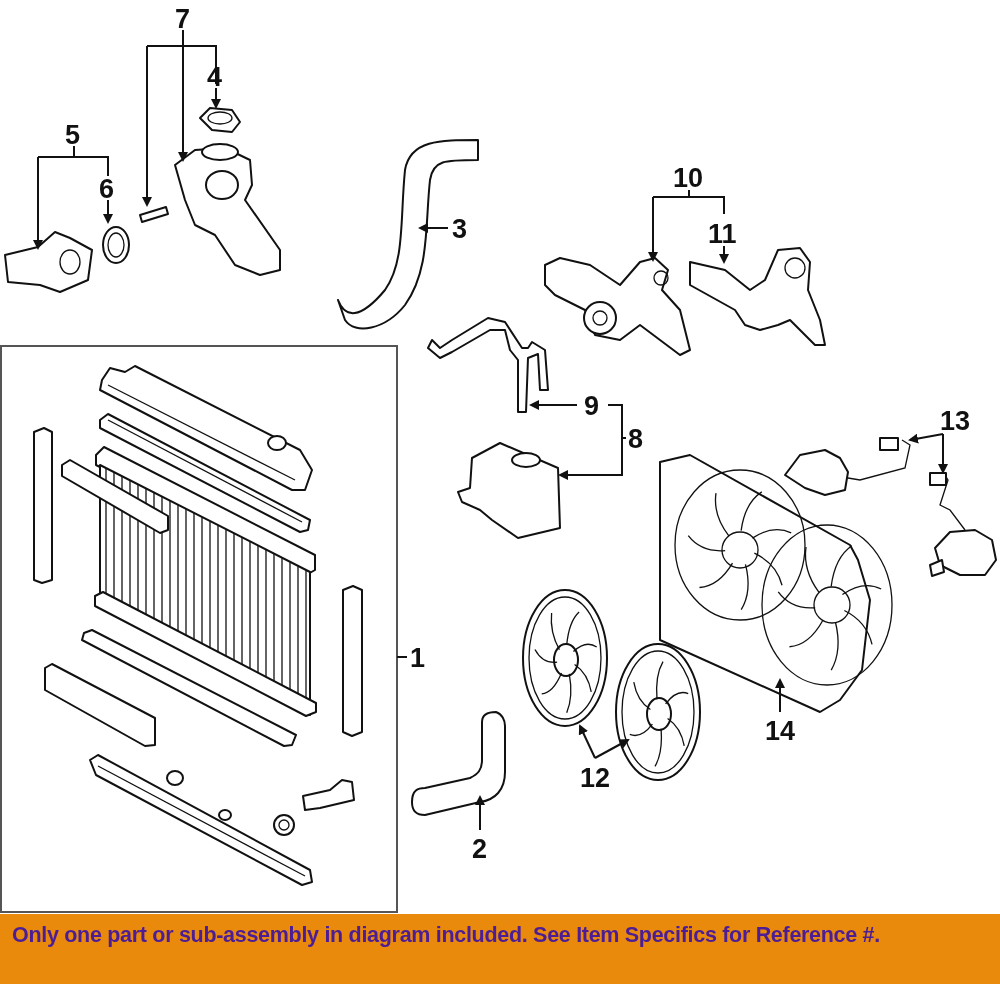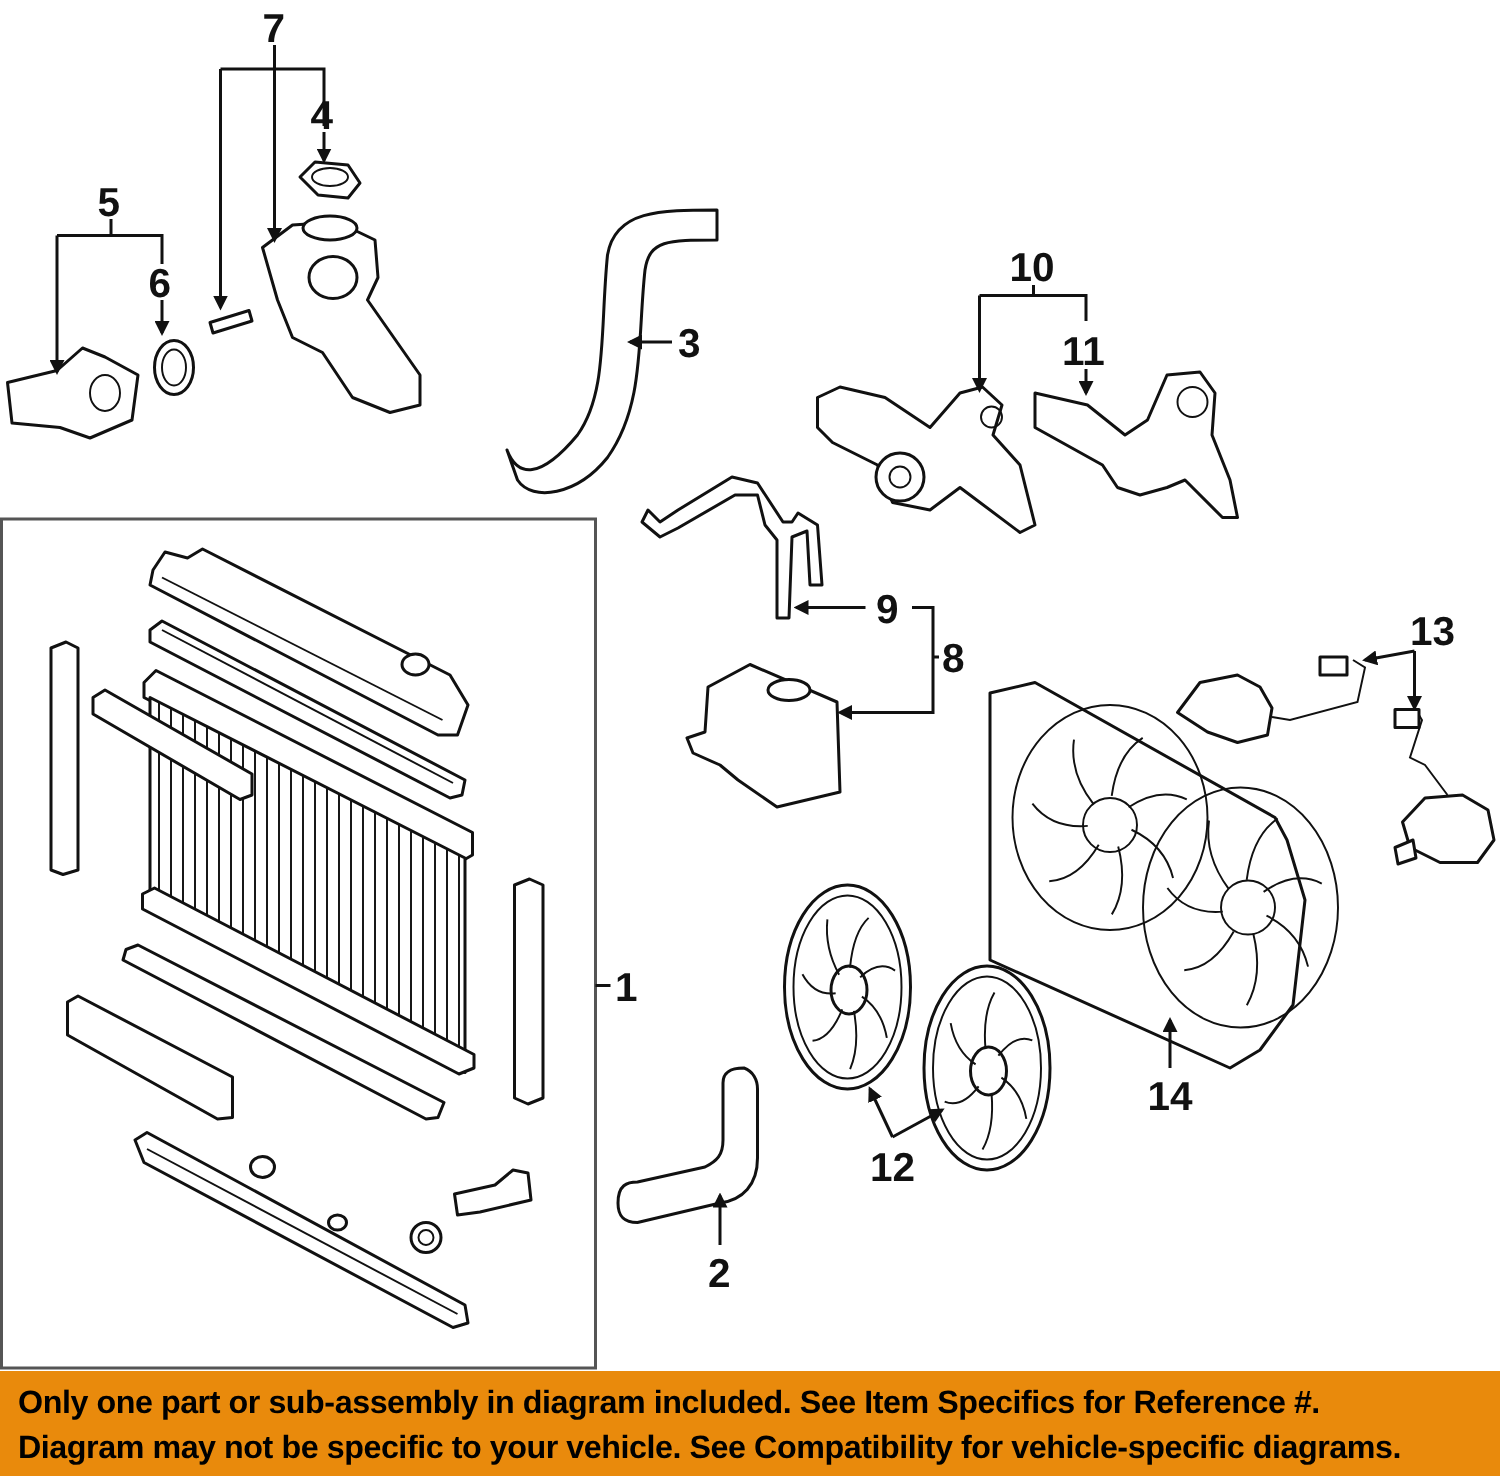--- a/index.html
+++ b/index.html
@@ -3,21 +3,21 @@
   <meta charset="utf-8">
   <style>
     html, body { margin: 0; padding: 0; background: #ffffff; }
     body { width: 1000px; height: 984px; position: relative; overflow: hidden; font-family: "Liberation Sans", sans-serif; }
     #diagram { position: absolute; left: 0; top: 0; width: 1000px; height: 914px; }
     .callout { font-family: "Liberation Sans", sans-serif; font-weight: bold; font-size: 27px; fill: #111; }
     .part { fill: #fff; stroke: #111; stroke-width: 2; stroke-linejoin: round; stroke-linecap: round; }
     .thin { fill: none; stroke: #111; stroke-width: 1.3; }
     .lead { fill: none; stroke: #111; stroke-width: 2; }
     #banner { position: absolute; left: 0; top: 914px; width: 1000px; height: 70px; background: #e98a0c; box-sizing: border-box; padding: 6px 0 0 12px; }
-    #banner .line { font-family: "Liberation Sans", sans-serif; font-weight: bold; font-size: 21.5px; color: #000000; line-height: 30px; white-space: nowrap; letter-spacing: -0.3px; }
+    #banner .line { font-family: "Liberation Sans", sans-serif; font-weight: bold; font-size: 21.5px; color: #4c1d95; line-height: 30px; white-space: nowrap; letter-spacing: -0.3px; }
   </style>
 </head>
 <body>
 
 <svg id="diagram" viewBox="0 0 1000 914" xmlns="http://www.w3.org/2000/svg">
   <defs>
     <marker id="ah" markerWidth="10" markerHeight="10" refX="8" refY="5" orient="auto" markerUnits="userSpaceOnUse">
       <path d="M0,0 L10,5 L0,10 Z" fill="#111"></path>
     </marker>
   </defs>
@@ -235,14 +235,13 @@
     <text class="callout" x="673" y="187">10</text>
     <text class="callout" x="708" y="243">11</text>
     <text class="callout" x="580" y="787">12</text>
     <text class="callout" x="940" y="430">13</text>
     <text class="callout" x="765" y="740">14</text>
   </g>
 </svg>
 
 <div id="banner">
   <div class="line">Only one part or sub-assembly in diagram included. See Item Specifics for Reference #.</div>
-  <div class="line">Diagram may not be specific to your vehicle. See Compatibility for vehicle-specific diagrams.</div>
 </div>
 
 </body></html>

